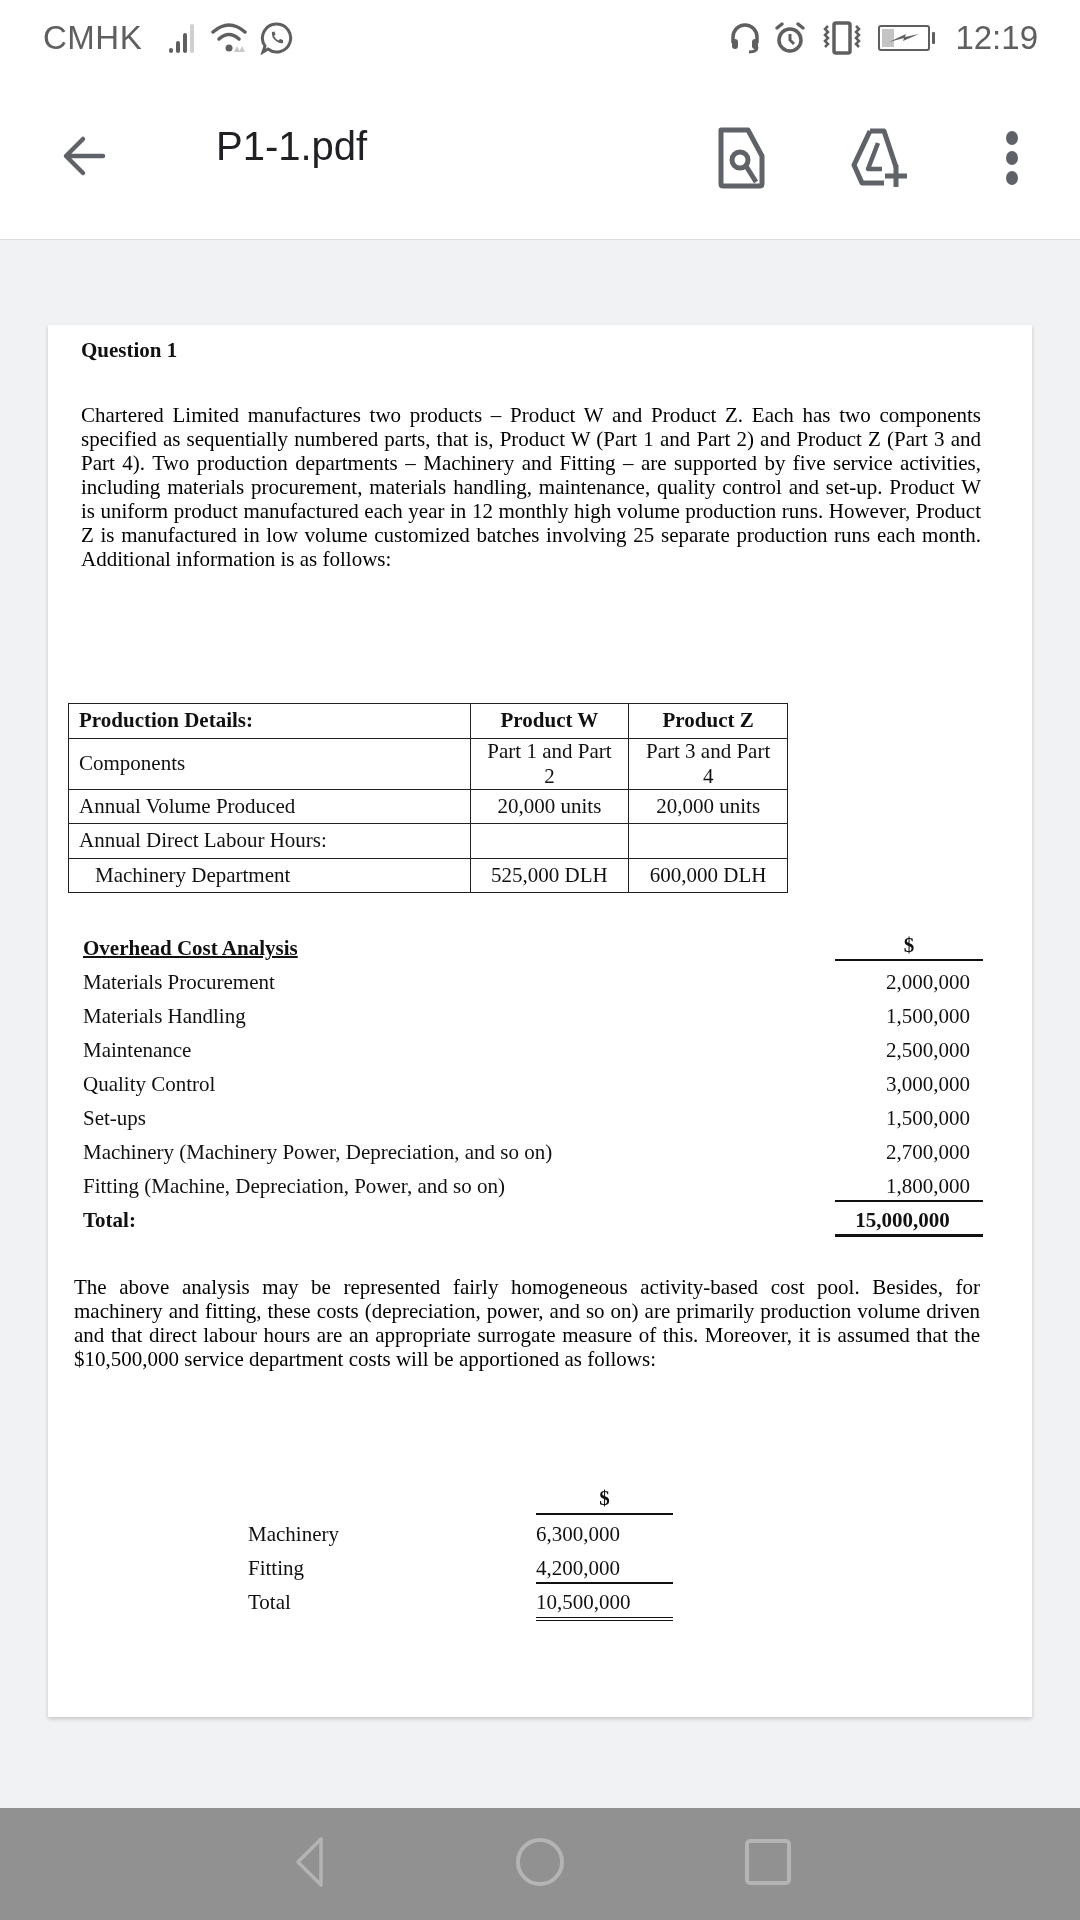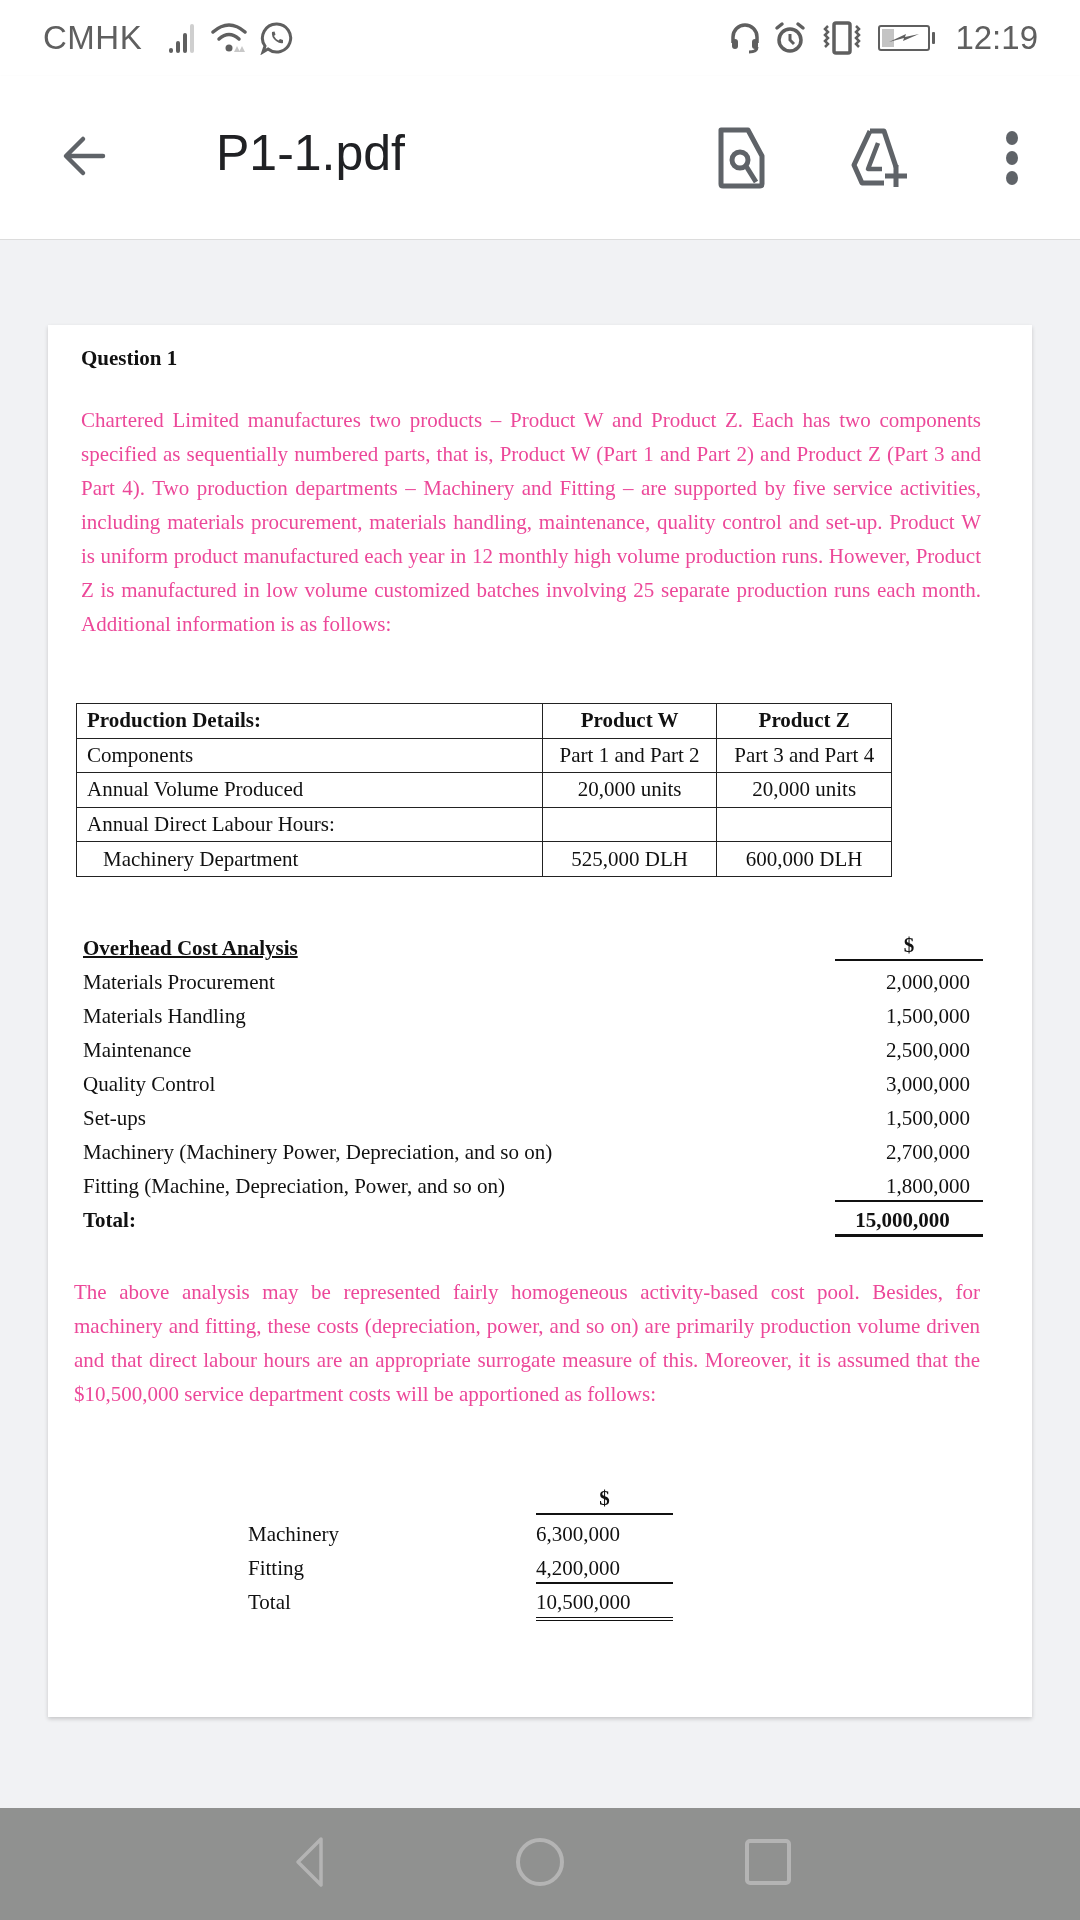--- a/index.html
+++ b/index.html
@@ -11,35 +11,35 @@
     color: #666; display: flex; align-items: center; justify-content: space-between; padding: 0 42px 0 43px; }
   .status-left, .status-right { display: flex; align-items: center; gap: 12px; }
   .carrier { font-size: 33px; color: #5f5f5f; letter-spacing: 0.5px; margin-right: 14px; }
   .clock { font-size: 33px; color: #5f5f5f; margin-left: 6px; }
   .sb-icon { display: inline-flex; align-items: center; justify-content: center; }
 
   
   .app-bar { position: absolute; top: 76px; left: 0; width: 1080px; height: 164px; background: #ffffff;
     border-bottom: 1px solid #dcdcdc; box-shadow: 0 1px 3px rgba(0,0,0,0.06); }
   .back-btn { position: absolute; left: 54px; top: 52px; width: 60px; height: 60px; display: flex; align-items: center; justify-content: center; cursor: pointer; }
-  .doc-title { position: absolute; left: 216px; top: 48px; font-size: 50px; color: #202124; }
+  .doc-title { position: absolute; left: 216px; top: 48px; font-size: 40px; color: #202124; }
   .ab-btn { position: absolute; top: 52px; width: 64px; height: 64px; display: flex; align-items: center; justify-content: center; cursor: pointer; }
 
   
   .viewer { position: absolute; top: 240px; left: 0; width: 1080px; height: 1568px; background: #f1f2f4; }
   .page { position: absolute; left: 48px; top: 85px; width: 984px; height: 1392px; background: #ffffff;
     box-shadow: 0 2px 4px rgba(0,0,0,0.18); font-family: "Liberation Serif", serif; color: #111; }
 
-  .q-title { position: absolute; left: 33px; top: 13px; font-size: 21px; font-weight: bold; margin-top: 8px; }
-  .para { position: absolute; left: 33px; width: 900px; font-size: 21px; line-height: 34px; text-align: justify; color: #ec4899; }
+  .q-title { position: absolute; left: 33px; top: 13px; font-size: 21px; font-weight: bold; }
+  .para { position: absolute; left: 33px; width: 900px; font-size: 21px; line-height: 24px; text-align: justify; color: #000000; }
   .para1 { top: 78px; }
   .para2 { left: 26px; width: 906px; top: 950px; }
 
   
-  .prod-table { position: absolute; left: 28px; top: 378px; width: 816px; border-collapse: collapse; font-size: 21px; }
+  .prod-table { position: absolute; left: 20px; top: 378px; width: 720px; border-collapse: collapse; font-size: 21px; }
   .prod-table td, .prod-table th { border: 1.5px solid #222; height: 34.6px; padding: 0 10px; }
   .prod-table th { font-weight: bold; text-align: center; }
   .prod-table th.first { text-align: left; }
   .prod-table td.num { text-align: center; }
   .prod-table td.indent { padding-left: 26px; }
   .prod-table .c1 { width: 528px; }
   .prod-table .c2 { width: 190px; }
   .prod-table .c3 { width: 190px; }
 
   

